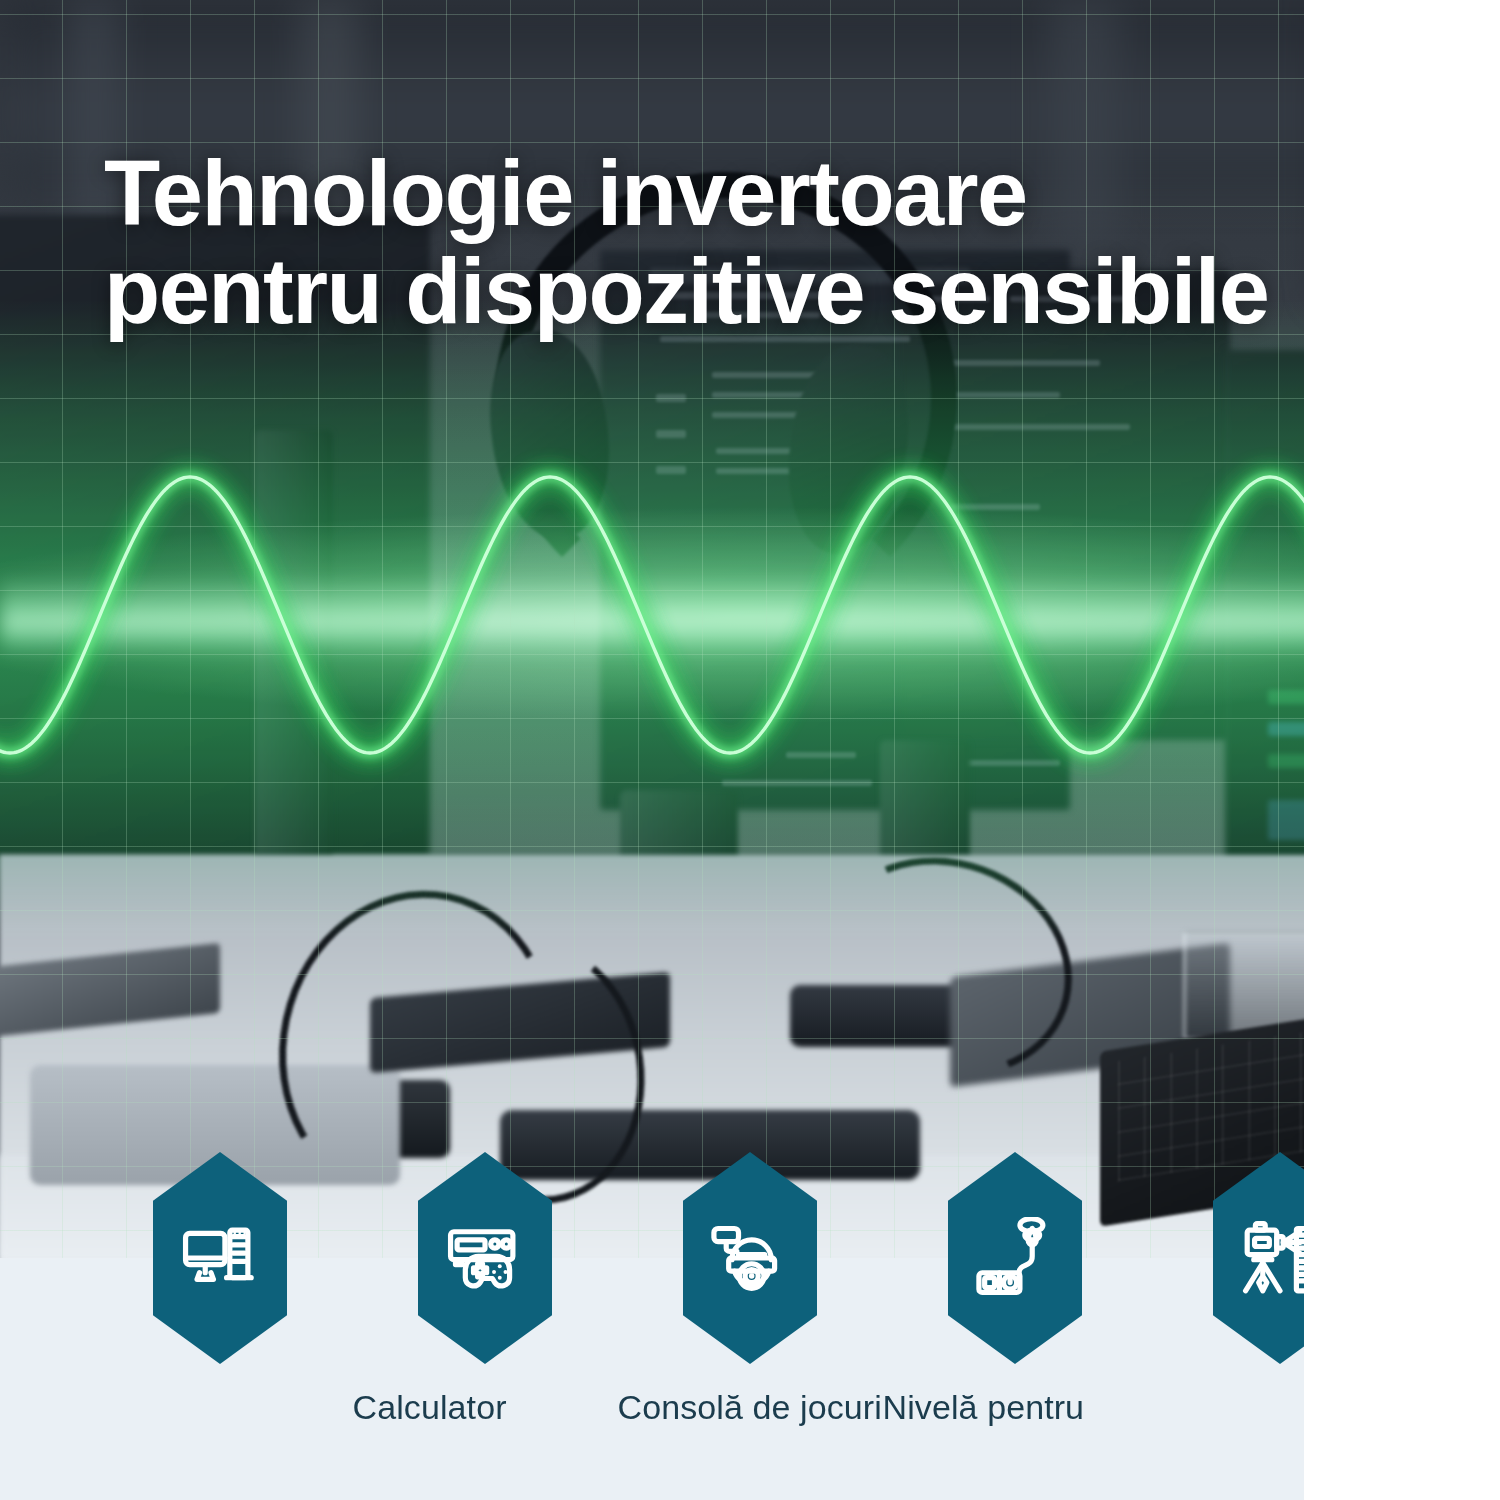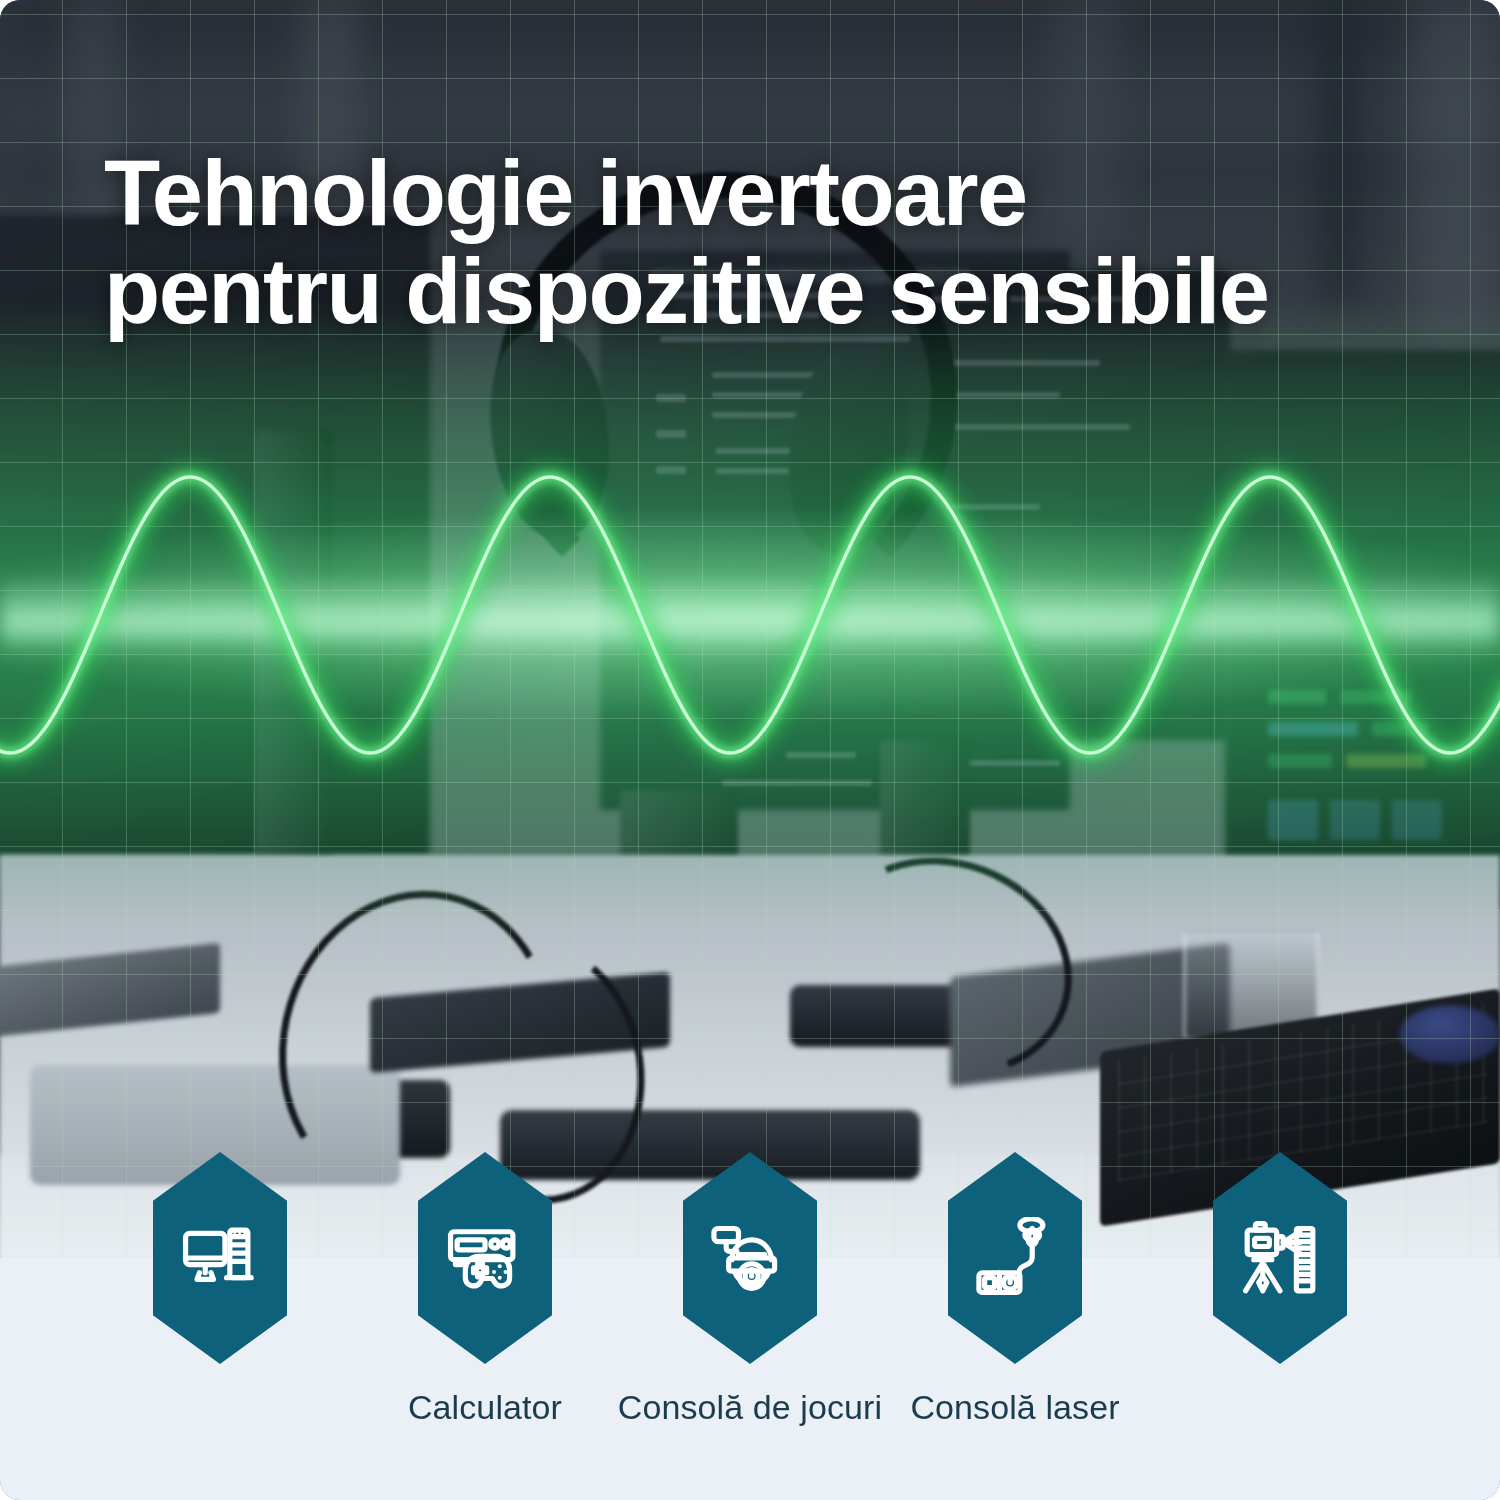--- a/index.html
+++ b/index.html
@@ -2,26 +2,25 @@
 <html><head>
 <meta charset="utf-8">
 <style>
   html, body {
     margin: 0;
     padding: 0;
     background: #ffffff;
   }
   #canvas {
     position: relative;
-    width: 1500px;
+    width: 1304px;
     height: 1500px;
     overflow: hidden;
     font-family: "Liberation Sans", sans-serif;
     background: #3b82f6;
-    border-radius: 20px;
   }
 
   
   .photo {
     position: absolute;
     left: 0; top: 0;
     width: 1500px;
     height: 1258px;
     overflow: hidden;
     background:
@@ -305,21 +304,21 @@
   .labels {
     position: absolute;
     left: 0; top: 1388px;
     width: 1500px;
     display: flex;
     justify-content: center;
     gap: 0;
   }
   .label {
     width: 265px;
-    text-align: center;
+    text-align: left;
     color: #1b3c4d;
     font-family: "Liberation Sans", sans-serif;
     font-size: 34px;
     font-weight: 400;
     letter-spacing: .1px;
     white-space: nowrap;
   }
 </style>
 </head>
 <body>
@@ -512,16 +511,16 @@
         <rect x="70" y="14" width="20" height="76" rx="2"></rect>
         <path d="M74 22 H86 M74 30 H86 M74 38 H86 M74 46 H86 M74 54 H86 M74 62 H86 M74 70 H86 M74 78 H86"></path>
       </svg>
     </div>
 
   </div>
 
   <div class="labels">
     <div class="label">Calculator</div>
     <div class="label">Consolă de jocuri</div>
-    <div class="label">Consolă laser</div>
+    <div class="label">Nivelă pentru</div>
   </div>
 
 </div>
 
 </body></html>

